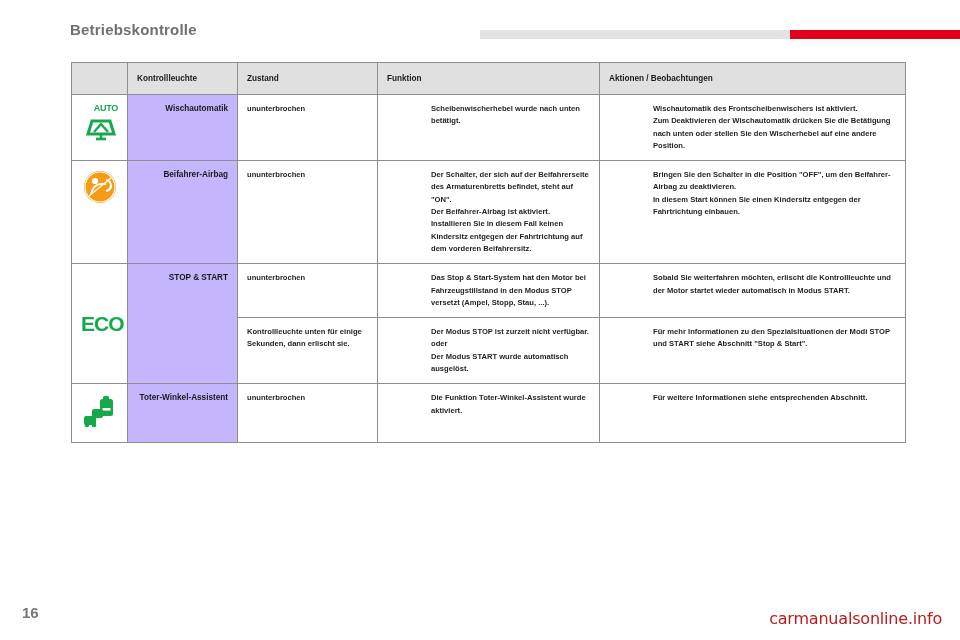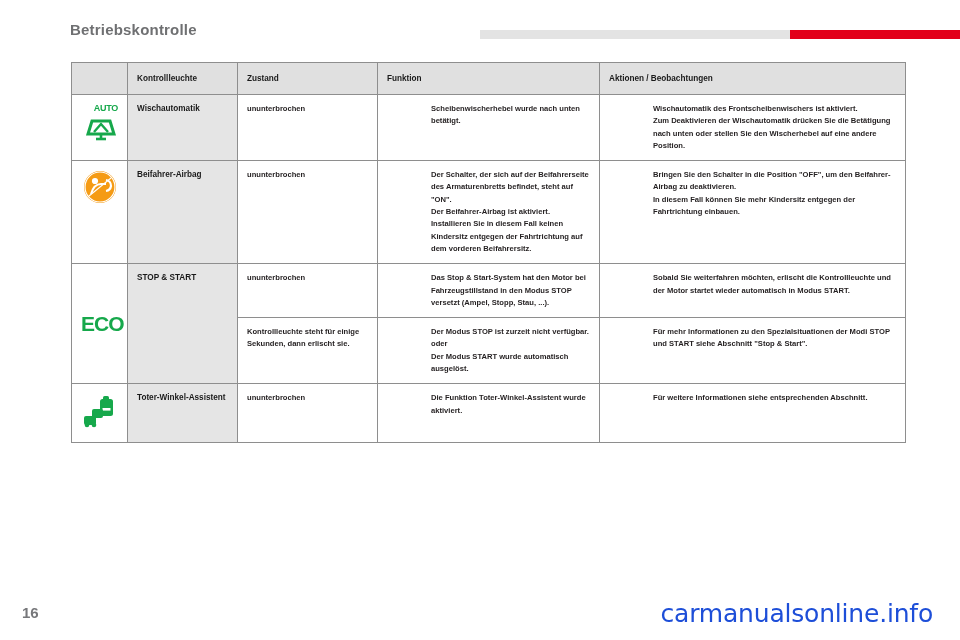--- a/index.html
+++ b/index.html
@@ -74,25 +74,26 @@
   col.c-cause { width: 222px; }
   col.c-act   { width: 306px; }
 
   td.icon-cell {
     background: #ffffff;
     text-align: right;
     vertical-align: top;
     padding: 10px 4px;
   }
   td.name-cell {
-    background: #e5e5e5;
+    background: #c4b5fd;
     font-size: 8.2px;
     font-weight: bold;
     color: #1a1a1a;
     line-height: 1.55;
+    text-align: right;
   }
   td.body-cell {
     background: #ffffff;
     font-size: 7.6px;
     font-weight: bold;
     color: #231f20;
     line-height: 1.62;
   }
   td.body-cell p { margin: 0; padding-left: 44px; }
 
@@ -125,23 +126,23 @@
   
   .folio {
     position: absolute;
     left: 22px; bottom: 19px;
     font-size: 15px;
     font-weight: bold;
     color: #76777a;
   }
   .watermark {
     position: absolute;
-    right: 27px; bottom: 12px;
-    font-size: 25px;
-    color: #1d4ed8;
+    right: 18px; bottom: 12px;
+    font-size: 16px;
+    color: #b91c1c;
     font-family: "DejaVu Sans", sans-serif;
     letter-spacing: -0.2px;
   }
 </style>
 </head>
 <body>
 
 <div class="page">
 
   <div class="page-header">Betriebskontrolle</div>
@@ -197,36 +198,36 @@
                 </svg></span></td>
             <td class="name-cell">Beifahrer-Airbag</td>
             <td class="body-cell">ununterbrochen</td>
             <td class="body-cell">
               <p>Der Schalter, der sich auf der Beifahrerseite des Armaturenbretts befindet, steht auf "ON".</p>
               <p>Der Beifahrer-Airbag ist aktiviert.</p>
               <p>Installieren Sie in diesem Fall keinen Kindersitz entgegen der Fahrtrichtung auf dem vorderen Beifahrersitz.</p>
             </td>
             <td class="body-cell">
               <p>Bringen Sie den Schalter in die Position "OFF", um den Beifahrer-Airbag zu deaktivieren.</p>
-              <p>In diesem Fall können Sie mehr Kindersitz entgegen der Fahrtrichtung einbauen.</p>
+              <p>In diesem Start können Sie einen Kindersitz entgegen der Fahrtrichtung einbauen.</p>
             </td>
           </tr>
           <tr>
             <td class="icon-cell" rowspan="2"><span class="icn icn-eco">ECO</span></td>
             <td class="name-cell" rowspan="2">STOP &amp; START</td>
             <td class="body-cell">ununterbrochen</td>
             <td class="body-cell">
               <p>Das Stop &amp; Start-System hat den Motor bei Fahrzeugstillstand in den Modus STOP versetzt (Ampel, Stopp, Stau, ...).</p>
             </td>
             <td class="body-cell">
               <p>Sobald Sie weiterfahren möchten, erlischt die Kontrollleuchte und der Motor startet wieder automatisch in Modus START.</p>
             </td>
           </tr>
           <tr>
-            <td class="body-cell">Kontrollleuchte steht für einige Sekunden, dann erlischt sie.</td>
+            <td class="body-cell">Kontrollleuchte unten für einige Sekunden, dann erlischt sie.</td>
             <td class="body-cell">
               <p>Der Modus STOP ist zurzeit nicht verfügbar.</p>
               <p>oder</p>
               <p>Der Modus START wurde automatisch ausgelöst.</p>
             </td>
             <td class="body-cell">
               <p>Für mehr Informationen zu den Spezialsituationen der Modi STOP und START siehe Abschnitt "Stop &amp; Start".</p>
             </td>
           </tr>
           <tr>

